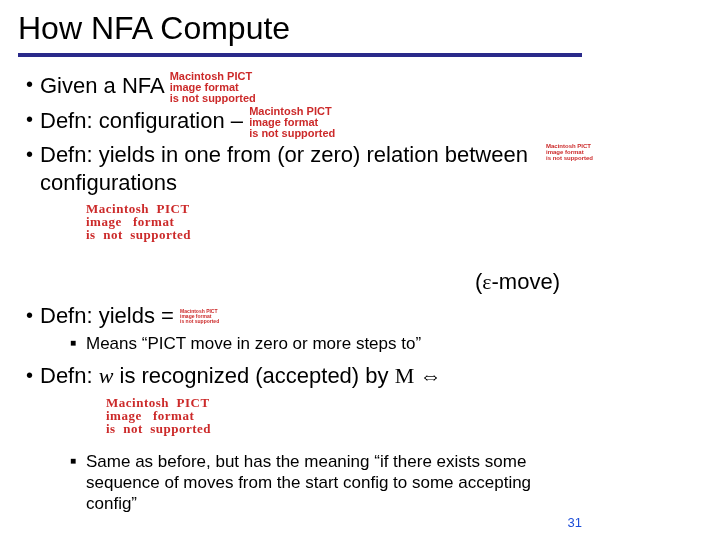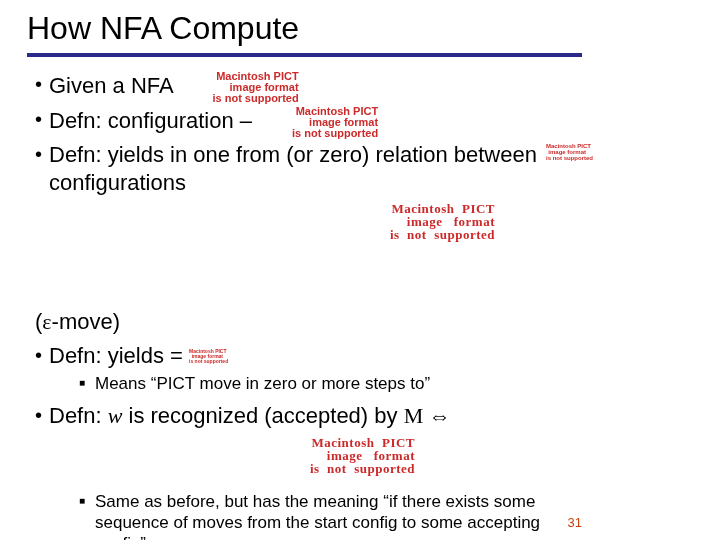--- a/index.html
+++ b/index.html
@@ -10,21 +10,20 @@
     background: #fff;
     font-family: Arial, Helvetica, sans-serif;
     overflow: hidden;
     position: relative;
   }
   .slide {
     width: 600px;
     height: 540px;
     position: relative;
     box-sizing: border-box;
-    padding-left: 9px;
   }
   .title {
     font-size: 32px;
     font-weight: normal;
     padding: 10px 0 6px 18px;
     color: #000;
   }
   .rule {
     height: 4px;
     background: #2a2a8a;
@@ -61,47 +60,47 @@
     flex: 0 0 16px;
     font-size: 10px;
     line-height: 1.9;
   }
   .sub .txt {
     flex: 1;
   }
   .italic { }
   .serif-italic { font-family: "Times New Roman", Times, serif; font-style: italic; }
   .emove {
-    text-align: left;
+    text-align: right;
     padding-right: 22px;
     font-size: 22px;
-    margin: 67px 0 6px 0;
+    margin: 27px 0 6px 0;
   }
   .epsilon { font-family: "Times New Roman", Times, serif; }
   .iff { font-family: "Times New Roman", Times, serif; font-style: normal; }
   .footer-left {
     position: absolute;
     left: 18px;
     bottom: 10px;
     font-size: 11px;
     color: #000;
   }
   .footer-right {
     position: absolute;
     right: 18px;
     bottom: 10px;
     font-size: 13px;
-    color: #c2410c;
+    color: #1d4ed8;
   }
 
   
   .pict {
     display: inline-block;
     vertical-align: middle;
-    text-align: right;
+    text-align: left;
     color: #cc2a2a;
     font-family: Verdana, Geneva, sans-serif;
     font-weight: bold;
     line-height: 1.0;
     white-space: pre;
   }
   .pict.big   { font-size: 11px; width: 120px; }
   .pict.med   { font-size: 6px;  width: 40px;  }
   .pict.small { font-size: 5px;  width: 34px;  }
   .pict.wide  { font-size: 13px; letter-spacing: .5px; font-family: Liberation Serif, serif; }

